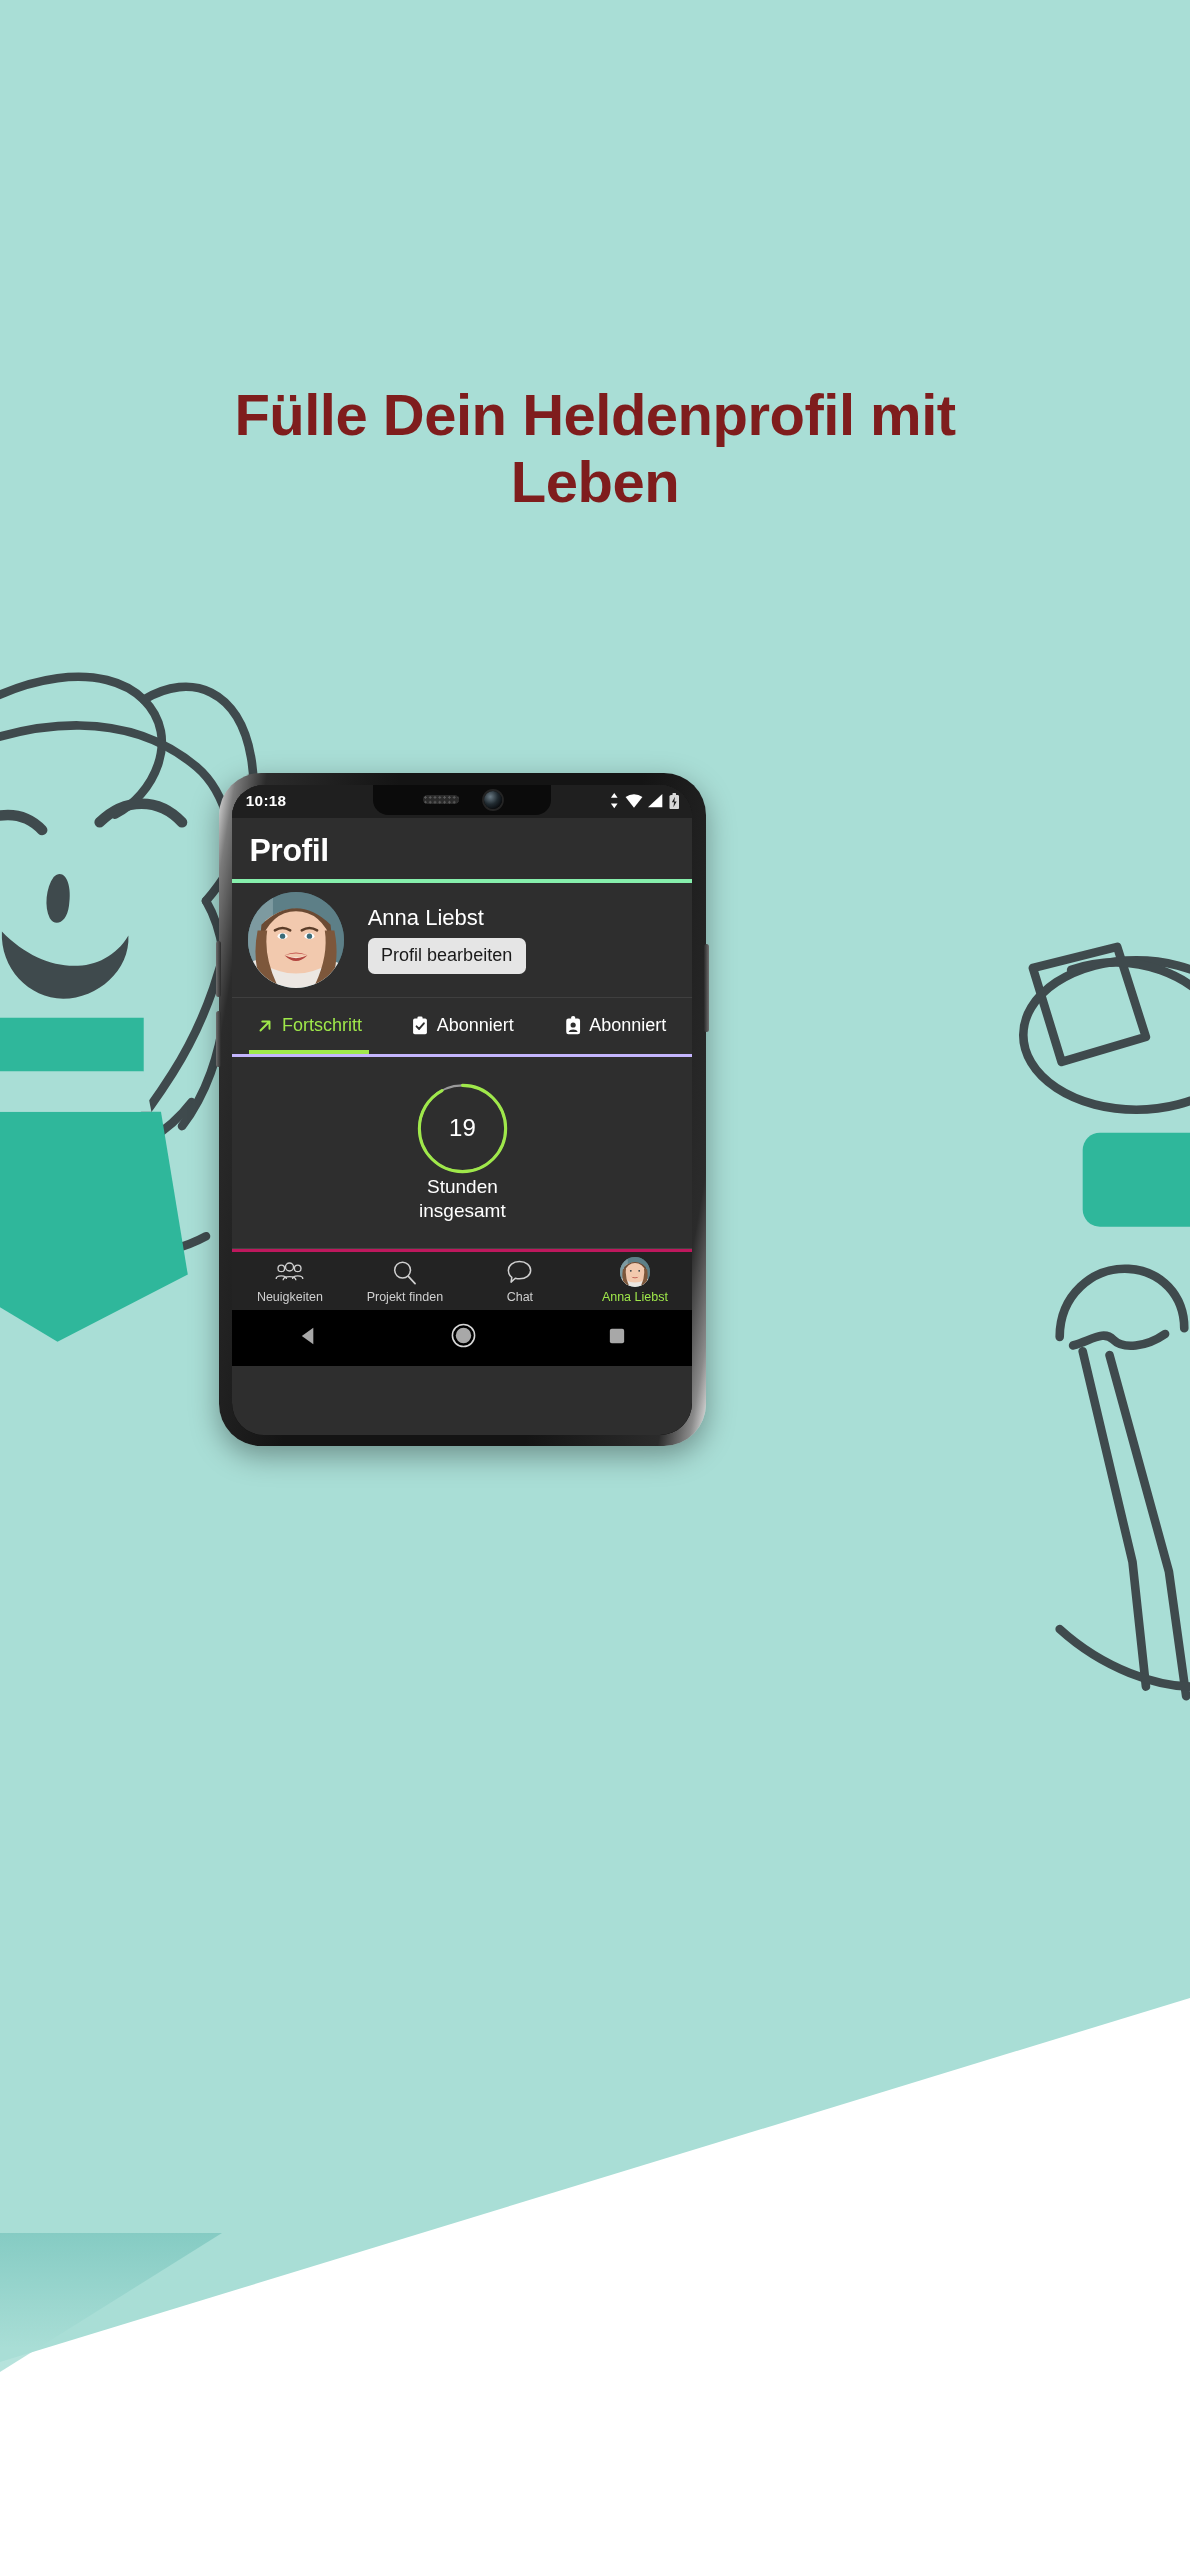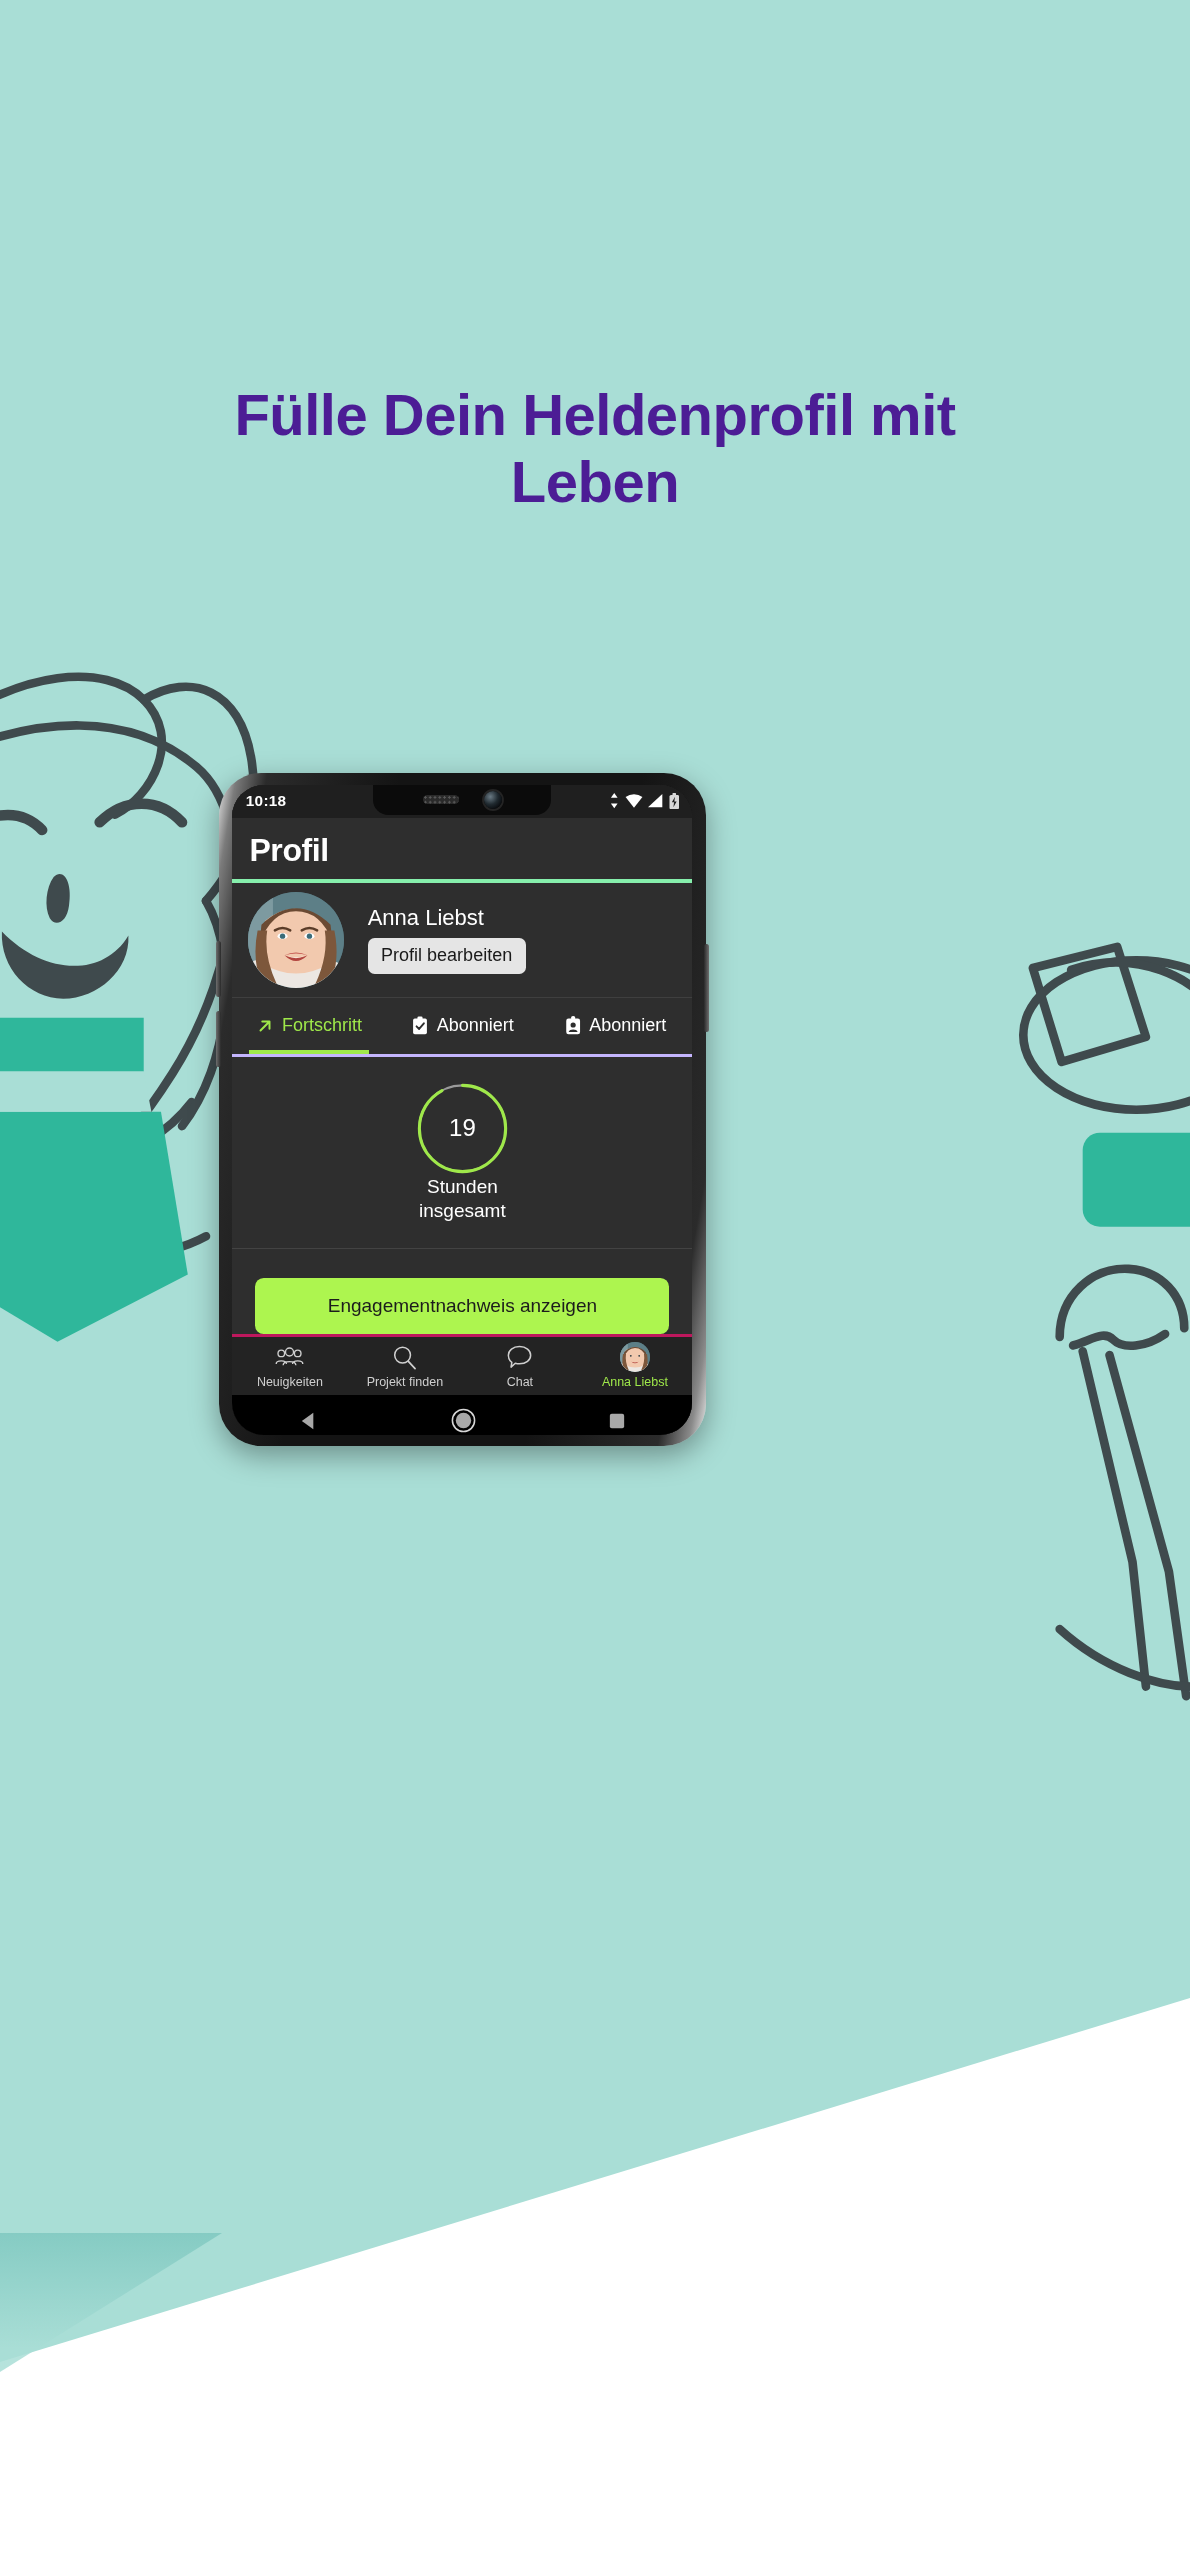--- a/index.html
+++ b/index.html
@@ -26,21 +26,21 @@
     background:linear-gradient(180deg,#7fc8c0 0%, #a9ded6 60%);
     clip-path: polygon(0 0, 222px 0, 0 139px);
     opacity:.85;
   }
   #bg-illustrations { position:absolute; left:0; top:0; width:1190px; height:2576px; }
 
   
   #headline {
     position:absolute; left:0; top:381px; width:1190px;
     text-align:center;
-    color:#4c1d95;
+    color:#7f1d1d;
     font-size:58px;
     font-weight:bold;
     line-height:67px;
     letter-spacing:-0.5px;
     padding:0 153px;
   }
 
   
   #phone {
     position:absolute; left:219px; top:773px;
@@ -362,23 +362,20 @@
             <circle cx="48.5" cy="48.5" r="45" fill="none" stroke="#9fe84a" stroke-width="3.2" stroke-linecap="round" stroke-dasharray="260 283" transform="rotate(-90 48.5 48.5)"></circle>
           </svg>
           <div id="ring-value">19</div>
         </div>
         <div id="hours-caption">
           <div>Stunden</div>
           <div>insgesamt</div>
         </div>
       </div>
 
-      <div id="cta-area">
-        <button id="cta-button">Engagementnachweis anzeigen</button>
-      </div>
 
       <div id="bottom-nav">
         <div class="nav-item">
           <div class="nav-icon">
             <svg width="31" height="23" viewBox="0 0 34 24">
               <g stroke="#cfcfcf" stroke-width="1.5" fill="none">
                 <circle cx="8" cy="7.5" r="3.6"></circle>
                 <path d="M2.4 19 C2.4 14.6 13.6 14.6 13.6 19"></path>
                 <circle cx="26" cy="7.5" r="3.6"></circle>
                 <path d="M20.4 19 C20.4 14.6 31.6 14.6 31.6 19"></path>

